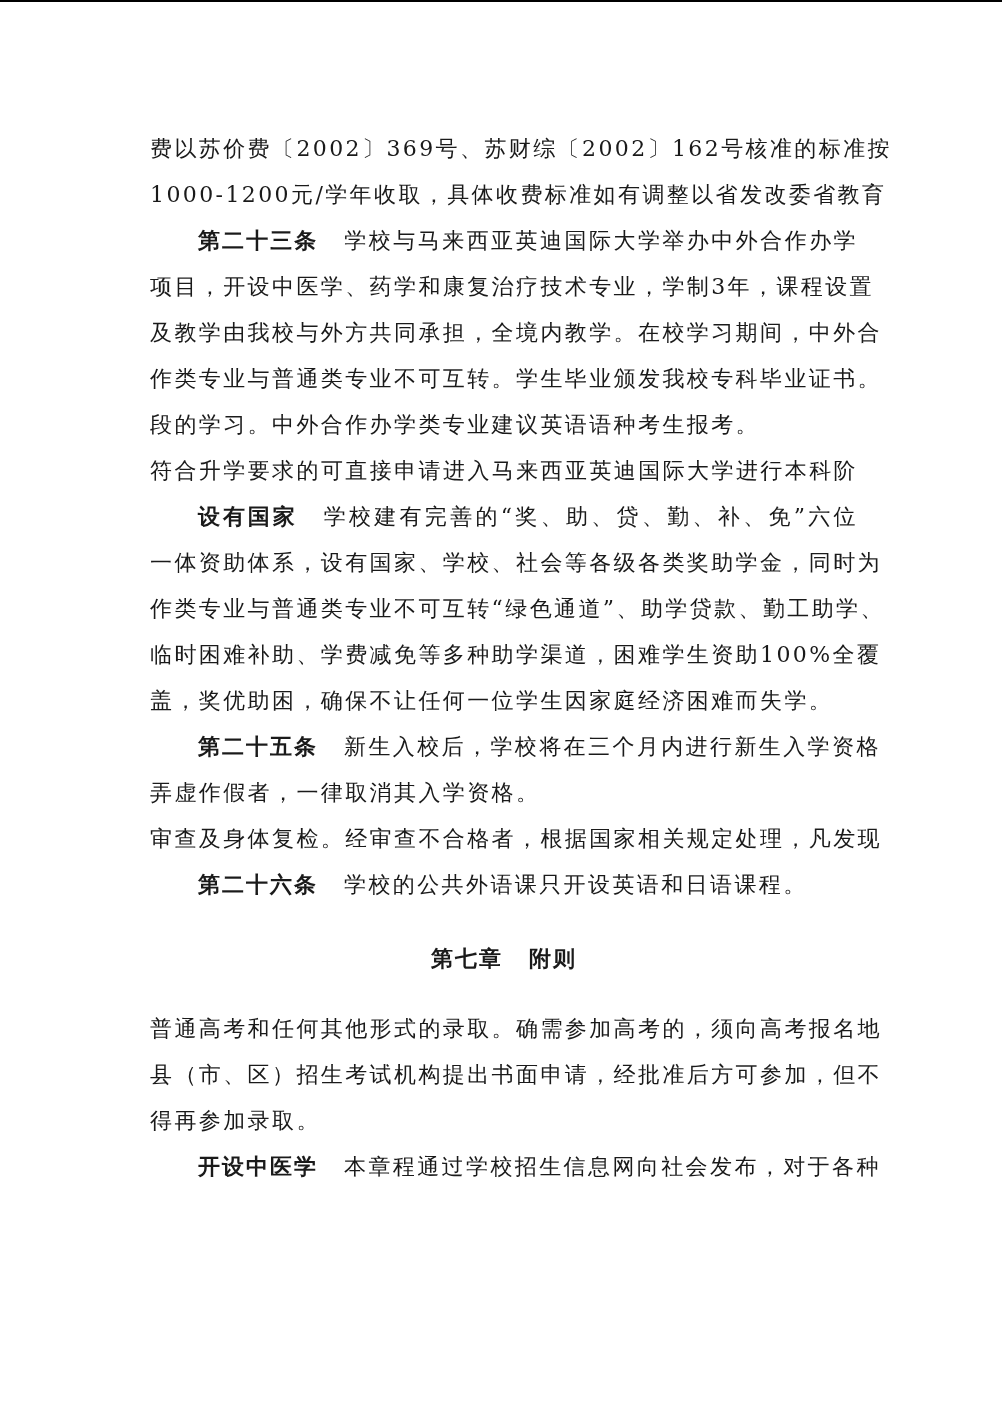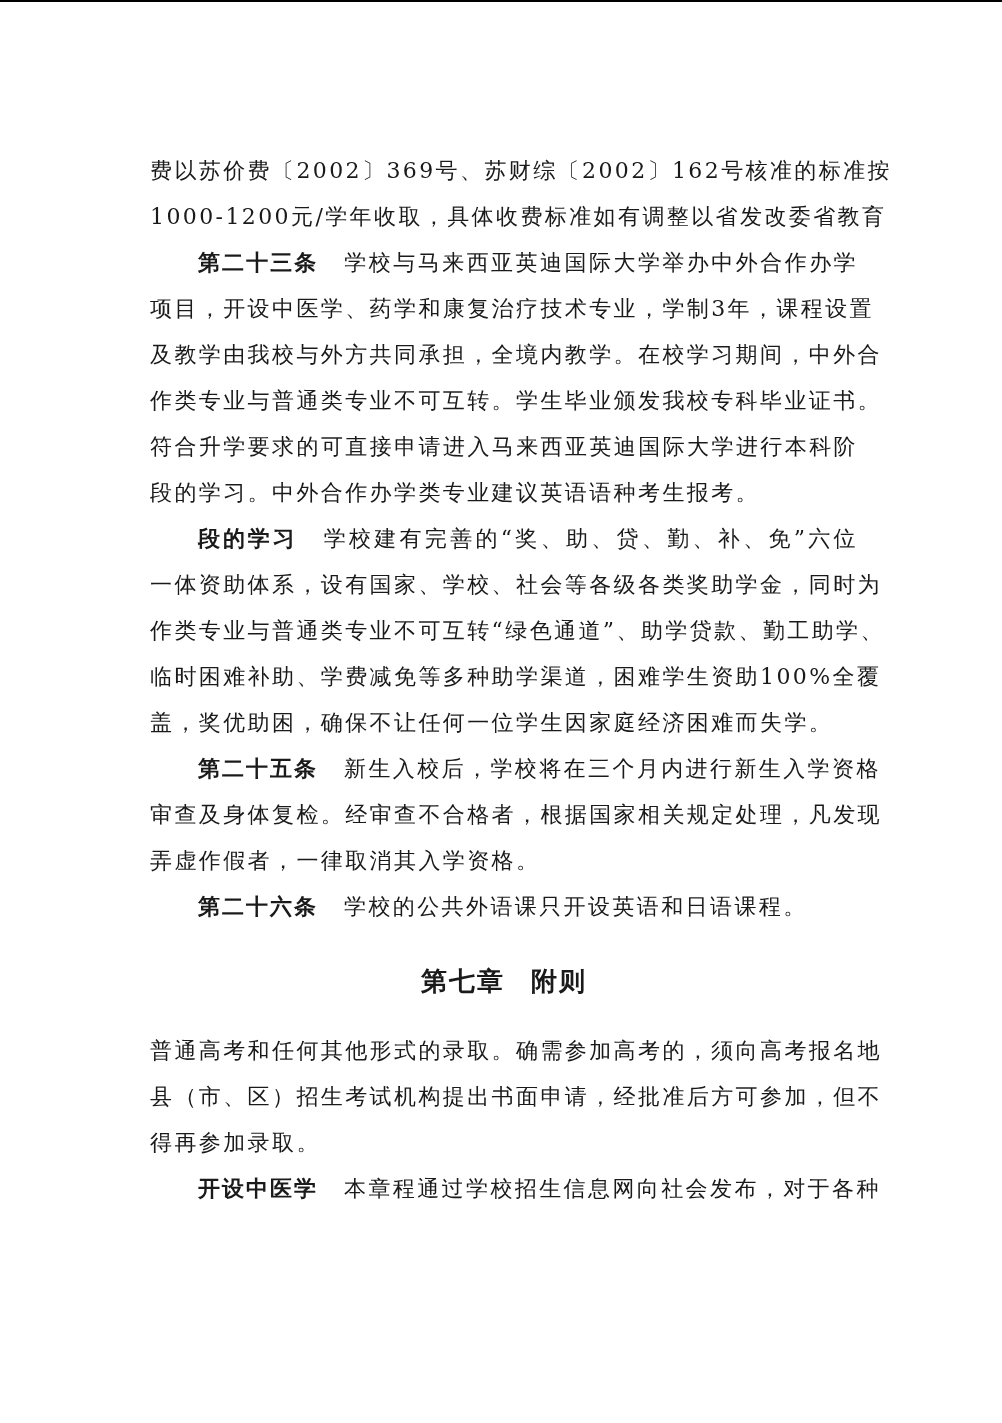--- a/index.html
+++ b/index.html
@@ -1,61 +1,61 @@
 <!DOCTYPE html>
 <html><head>
 <meta charset="utf-8">
 <style>
   html, body { margin: 0; padding: 0; background: #ffffff; }
   body { width: 1002px; height: 1423px; position: relative; overflow: hidden;
          font-family: "DejaVu Serif", "Liberation Serif", serif; color: #1a1a1a; }
   .topbar { position: absolute; left: 0; top: 0; width: 1002px; height: 2px; background: #000; }
-  .page { position: absolute; left: 150px; top: 148px; width: 708px; }
+  .page { position: absolute; left: 150px; top: 126px; width: 708px; }
   .line { height: 46px; line-height: 46px; font-size: 22px; white-space: nowrap;
           letter-spacing: 2.4px; text-align: justify; text-align-last: justify; }
   .line.last { text-align-last: left; }
   .indent { padding-left: 48px; }
   .art { font-weight: bold; letter-spacing: 2px; margin-right: 26px; font-family: Liberation Serif, serif; }
-  .chapter { text-align: center; font-weight: bold; font-size: 26px; height: 46px; line-height: 46px;
+  .chapter { text-align: center; font-weight: bold; font-size: 22px; height: 46px; line-height: 46px;
              margin-top: 28px; margin-bottom: 24px; font-family: "DejaVu Sans", sans-serif; letter-spacing: 2px; }
   .chapter .gap { display: inline-block; width: 26px; }
 </style>
 </head>
 <body>
 
 <div class="topbar"></div>
 
 <div class="page">
 
   <div>
     <div class="line">费以苏价费〔2002〕369号、苏财综〔2002〕162号核准的标准按</div>
     <div class="line">1000-1200元/学年收取，具体收费标准如有调整以省发改委省教育</div>
   </div>
 
   <div>
     <div class="line indent"><span class="art">第二十三条</span><span>学校与马来西亚英迪国际大学举办中外合作办学</span></div>
     <div class="line">项目，开设中医学、药学和康复治疗技术专业，学制3年，课程设置</div>
     <div class="line">及教学由我校与外方共同承担，全境内教学。在校学习期间，中外合</div>
     <div class="line">作类专业与普通类专业不可互转。学生毕业颁发我校专科毕业证书。</div>
+    <div class="line last">段的学习。中外合作办学类专业建议英语语种考生报考。</div>
     <div class="line">符合升学要求的可直接申请进入马来西亚英迪国际大学进行本科阶</div>
-    <div class="line last">段的学习。中外合作办学类专业建议英语语种考生报考。</div>
   </div>
 
   <div>
-    <div class="line indent"><span class="art">段的学习</span><span>学校建有完善的“奖、助、贷、勤、补、免”六位</span></div>
+    <div class="line indent"><span class="art">设有国家</span><span>学校建有完善的“奖、助、贷、勤、补、免”六位</span></div>
     <div class="line">一体资助体系，设有国家、学校、社会等各级各类奖助学金，同时为</div>
     <div class="line">作类专业与普通类专业不可互转“绿色通道”、助学贷款、勤工助学、</div>
     <div class="line">临时困难补助、学费减免等多种助学渠道，困难学生资助100%全覆</div>
     <div class="line last">盖，奖优助困，确保不让任何一位学生因家庭经济困难而失学。</div>
   </div>
 
   <div>
     <div class="line indent"><span class="art">第二十五条</span><span>新生入校后，学校将在三个月内进行新生入学资格</span></div>
+    <div class="line last">弄虚作假者，一律取消其入学资格。</div>
     <div class="line">审查及身体复检。经审查不合格者，根据国家相关规定处理，凡发现</div>
-    <div class="line last">弄虚作假者，一律取消其入学资格。</div>
   </div>
 
   <div>
     <div class="line indent last"><span class="art">第二十六条</span><span>学校的公共外语课只开设英语和日语课程。</span></div>
   </div>
 
   <div class="chapter">
     <span>第七章</span><span class="gap"></span><span>附则</span>
   </div>
 

